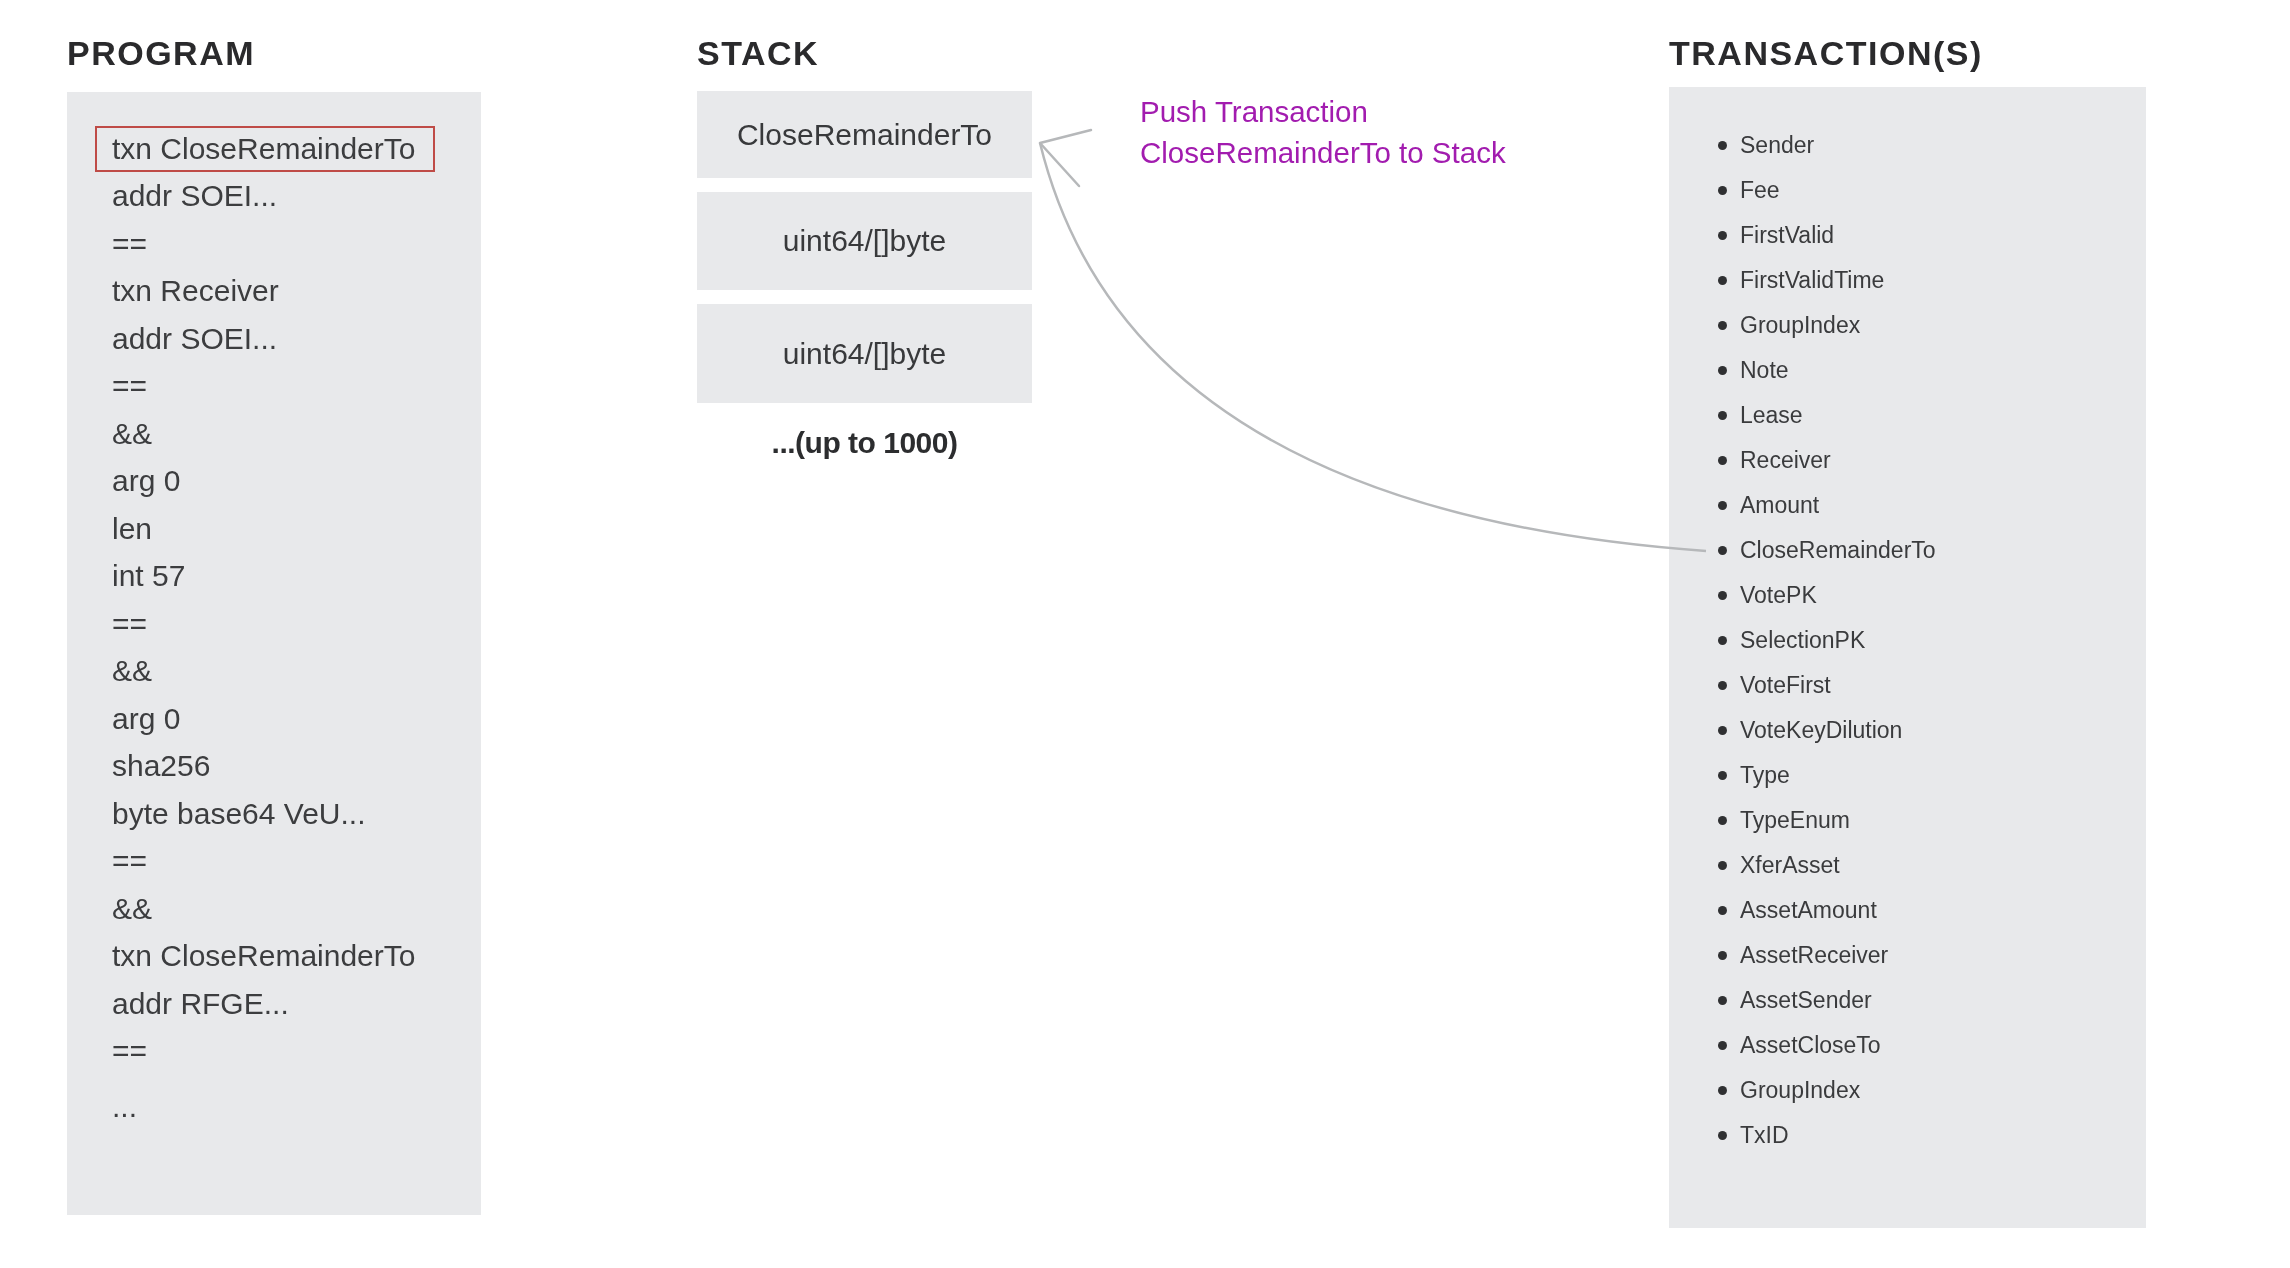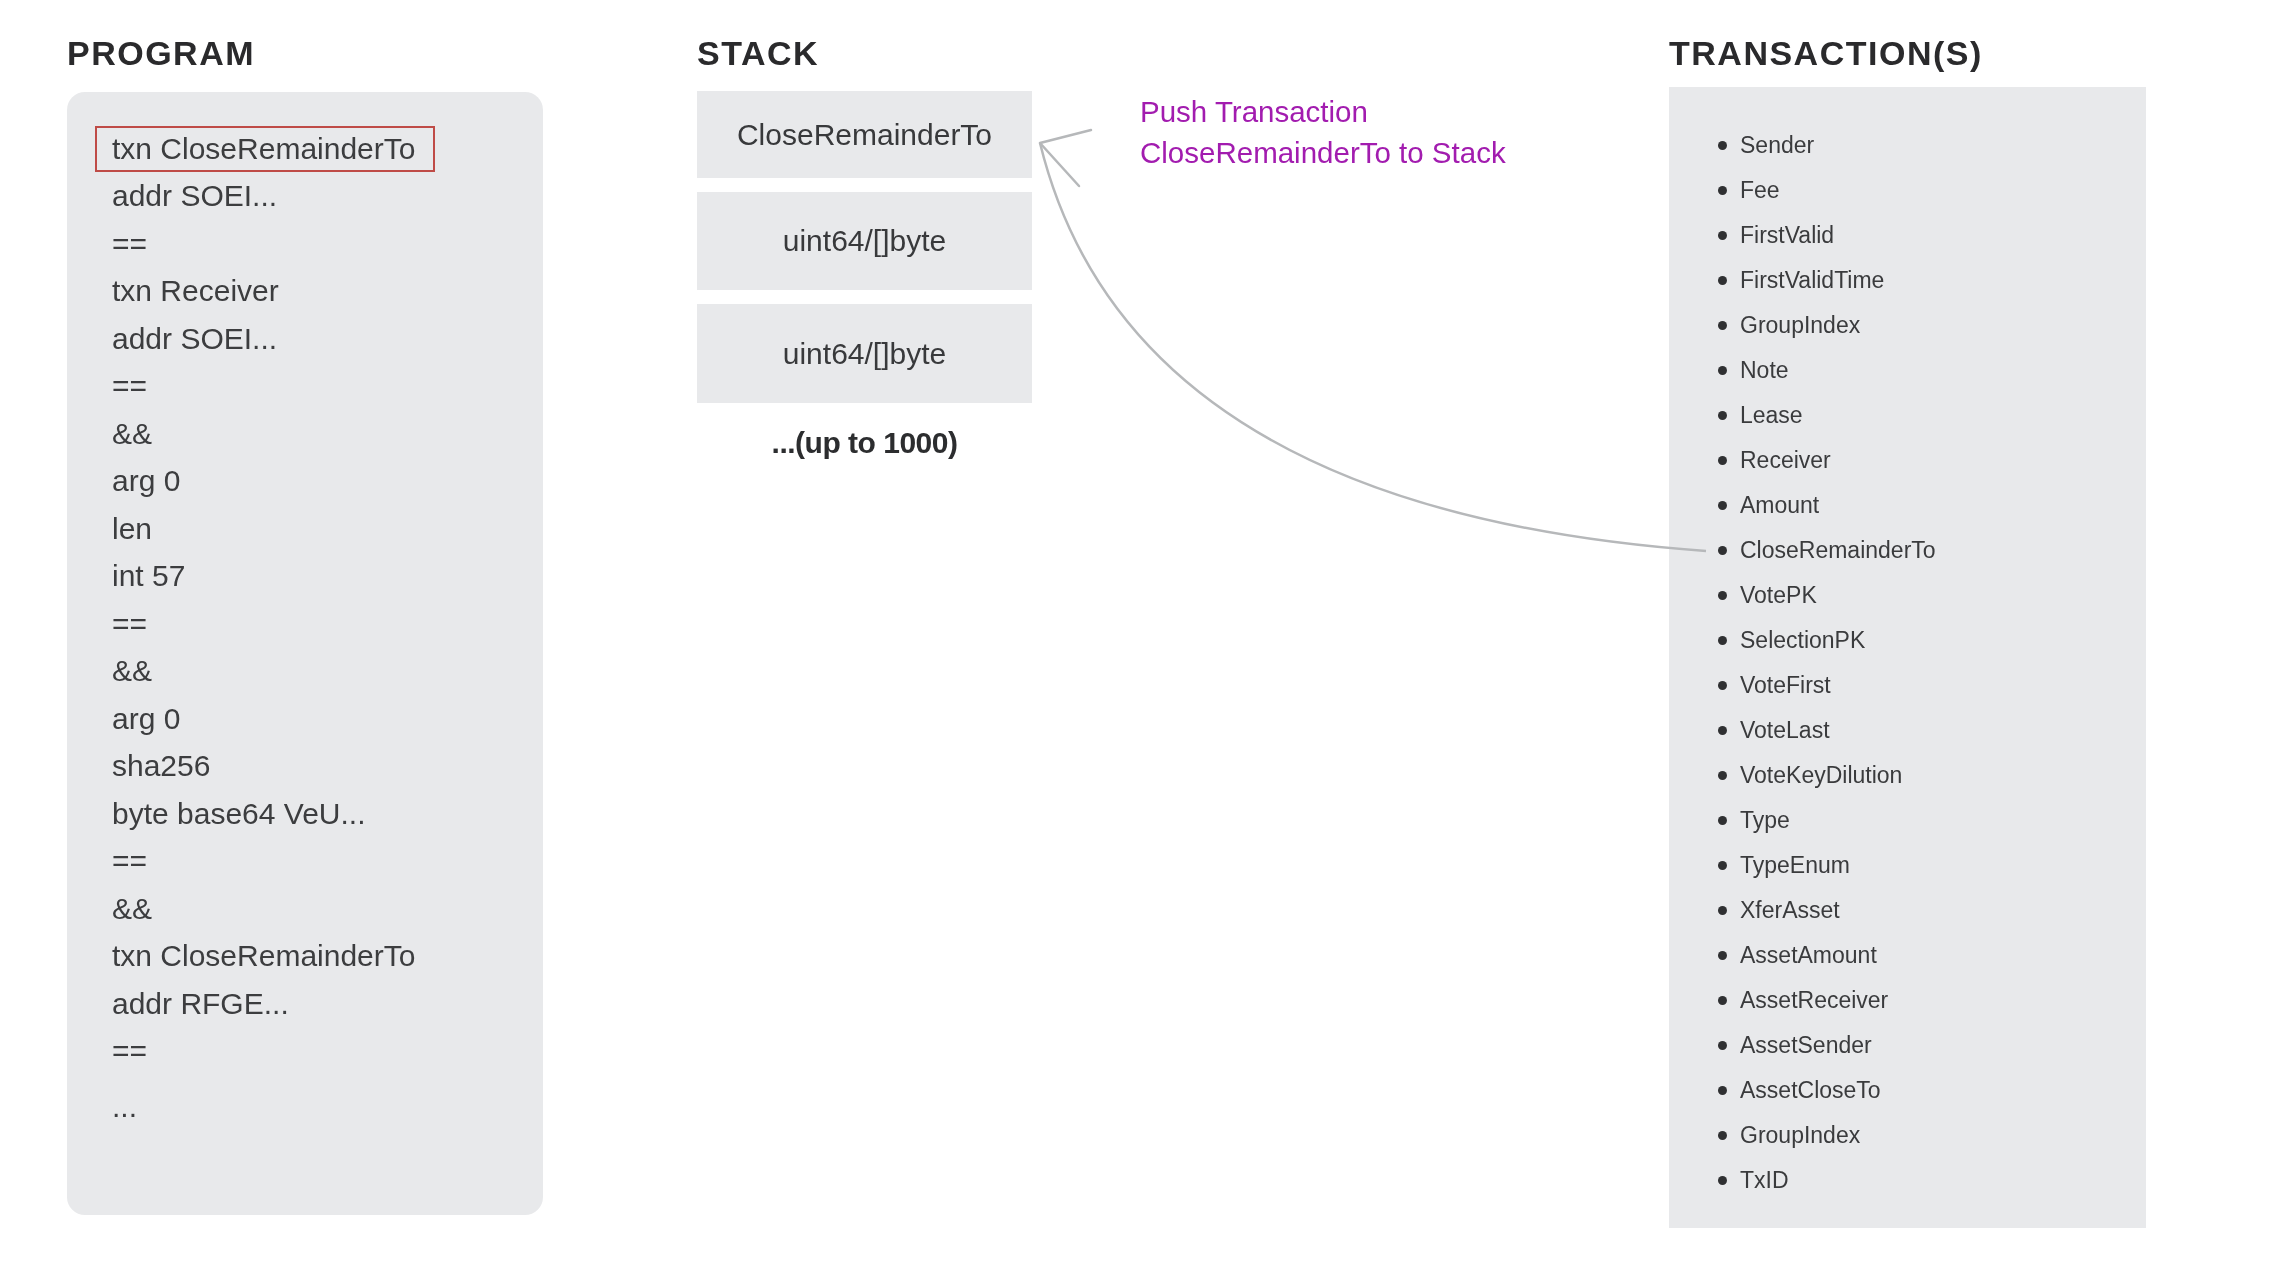--- a/index.html
+++ b/index.html
@@ -14,21 +14,21 @@
     position:absolute;top:34px;
     text-align:left;
     font-size:34px;font-weight:600;letter-spacing:1.5px;
     color:#2a2a2c;
   }
   .program-title{left:67px;width:476px;}
   .stack-title{left:697px;width:335px;}
   .tx-title{left:1669px;width:477px;}
 
   .panel{position:absolute;background:var(--panel-bg,#e8e9eb);}
-  .program-panel{left:67px;top:92px;width:476px;height:1123px;border-radius:18px;}
+  .program-panel{left:67px;top:92px;width:414px;height:1123px;}
   .tx-panel{left:1669px;top:87px;width:477px;height:1141px;}
 
   .program-lines{position:absolute;left:45px;top:33px;right:10px;}
   .code-line{
     height:47.5px;display:flex;align-items:center;
     font-size:30px;color:#3c3d3f;white-space:pre;
   }
   .code-line:last-child{margin-top:8px;}
   .code-line .code-text{display:inline-block;}
   .code-line.highlighted .code-text{
@@ -246,24 +246,20 @@
         <div class="tx-row">
           <span class="bullet"></span>
           <span class="tx-label">SelectionPK</span>
         </div>
 
         <div class="tx-row">
           <span class="bullet"></span>
           <span class="tx-label">VoteFirst</span>
         </div>
 
-        <div class="tx-row">
-          <span class="bullet"></span>
-          <span class="tx-label">VoteLast</span>
-        </div>
 
         <div class="tx-row">
           <span class="bullet"></span>
           <span class="tx-label">VoteKeyDilution</span>
         </div>
 
         <div class="tx-row">
           <span class="bullet"></span>
           <span class="tx-label">Type</span>
         </div>

